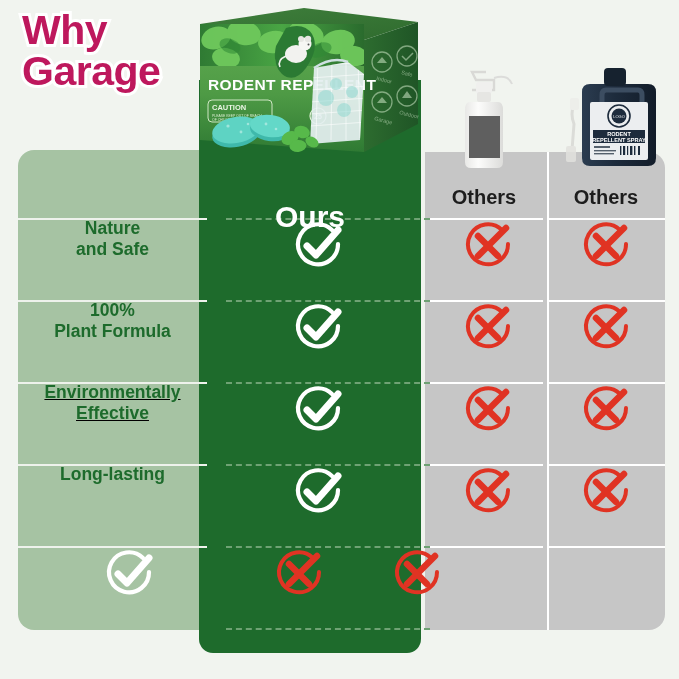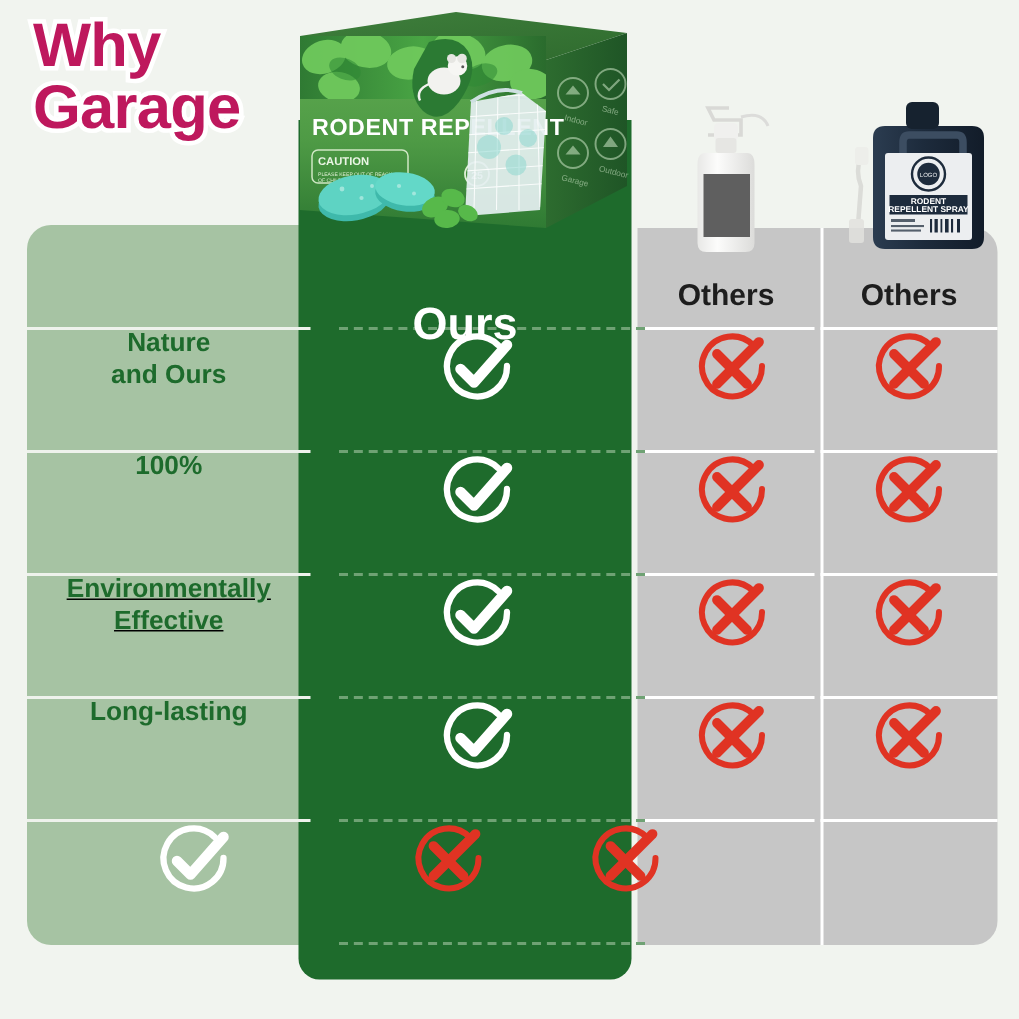--- a/index.html
+++ b/index.html
@@ -432,21 +432,21 @@
     <div class="sep-other" style="left:407px; top:396px;"></div>
     <div class="sep-other" style="left:529px; top:396px;"></div>
     <div class="sep-ours" style="top:396px;"></div>
 
     <div class="sep-ours" style="top:478px;"></div>
 
     <div class="gridrow" style="top:68px; height:82px;">
       <div class="cell cell-label">
         <div>
           <div>Nature</div>
-          <div>and Ours</div>
+          <div>and Safe</div>
         </div>
       </div>
       <div class="cell cell-ours">
         <span class="icon-wrap">
           <svg viewBox="0 0 56 56" width="56" height="56">
             <path d="M42 12 A20 20 0 1 0 48 26" fill="none" stroke="#ffffff" stroke-width="4.2" stroke-linecap="round"></path>
             <path d="M17 28 l9 9 l22 -25" fill="none" stroke="#ffffff" stroke-width="7" stroke-linecap="round" stroke-linejoin="round"></path>
           </svg>
         </span>
       </div>
@@ -467,20 +467,21 @@
             <path d="M18 18 l20 20" fill="none" stroke="#e03323" stroke-width="6.5" stroke-linecap="round"></path>
           </svg>
         </span>
       </div>
     </div>
 
     <div class="gridrow" style="top:150px; height:82px;">
       <div class="cell cell-label">
         <div>
           <div>100%</div>
+          <div>Plant Formula</div>
         </div>
       </div>
       <div class="cell cell-ours">
         <span class="icon-wrap">
           <svg viewBox="0 0 56 56" width="56" height="56">
             <path d="M42 12 A20 20 0 1 0 48 26" fill="none" stroke="#ffffff" stroke-width="4.2" stroke-linecap="round"></path>
             <path d="M17 28 l9 9 l22 -25" fill="none" stroke="#ffffff" stroke-width="7" stroke-linecap="round" stroke-linejoin="round"></path>
           </svg>
         </span>
       </div>

